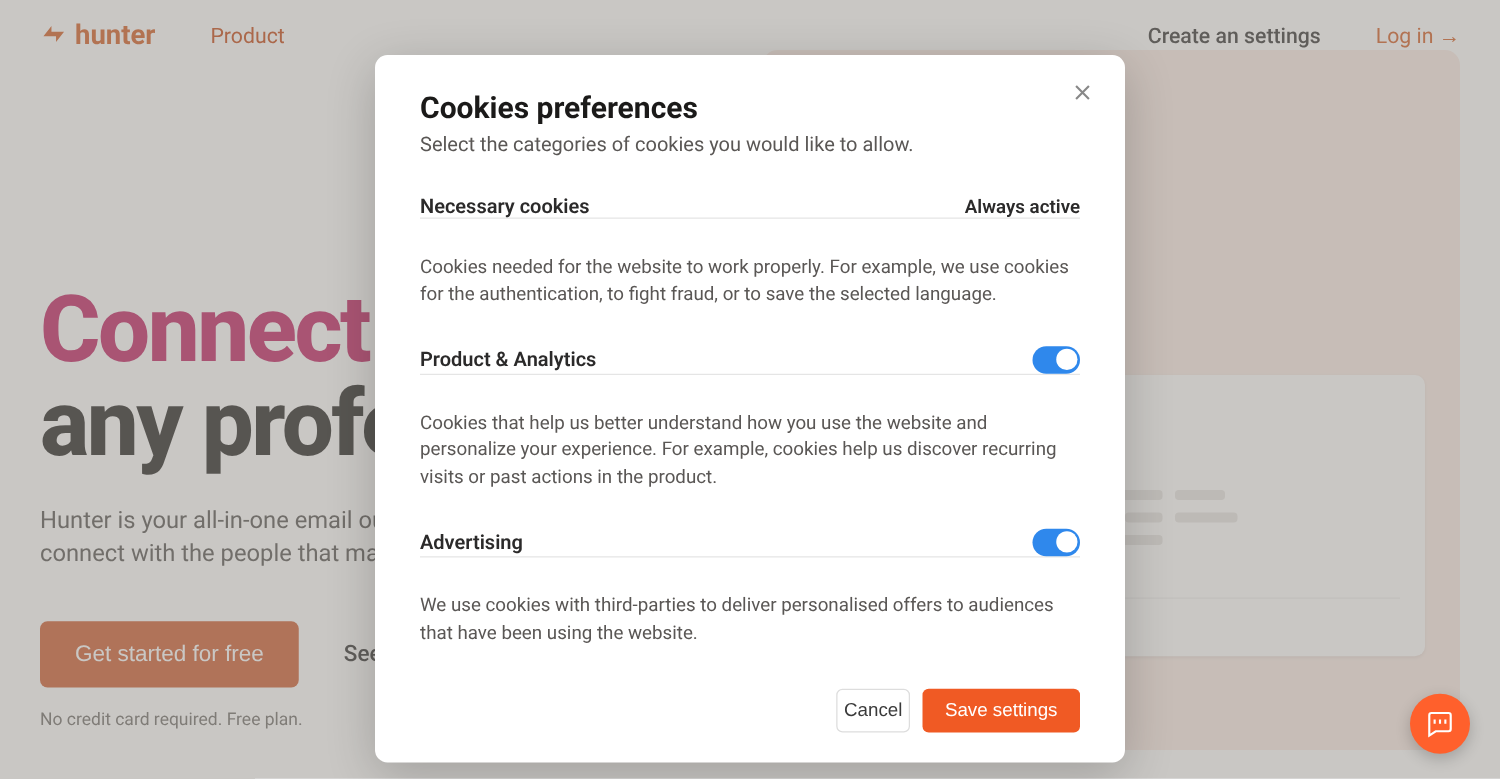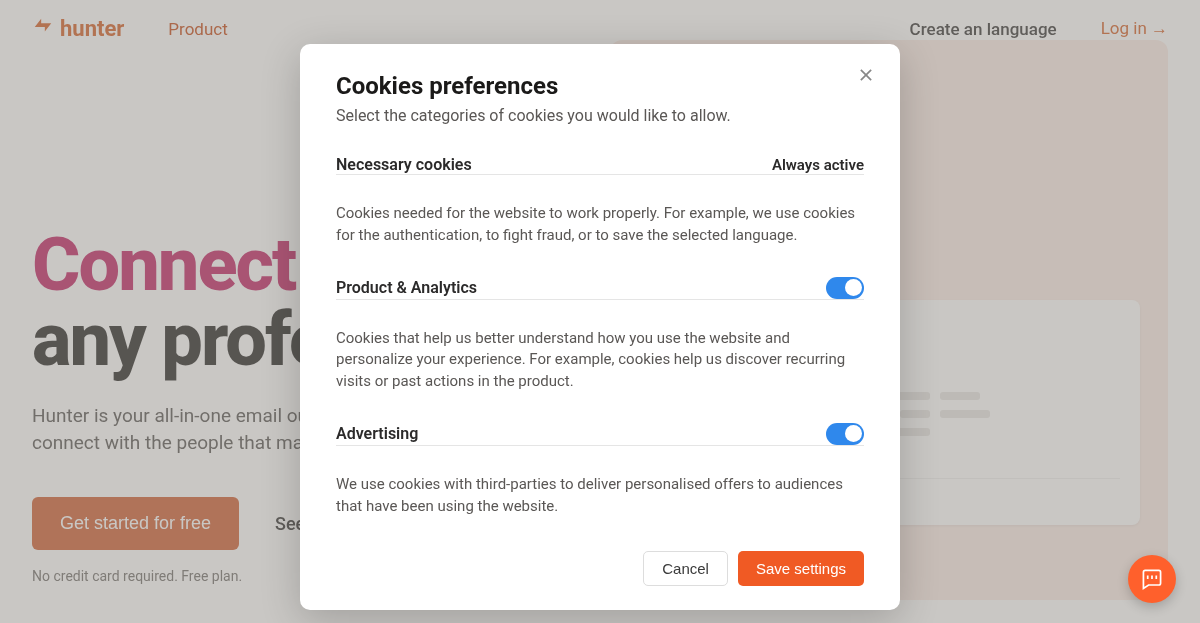--- a/index.html
+++ b/index.html
@@ -1,20 +1,20 @@
 <!DOCTYPE html>
 <html><head>
 <meta charset="utf-8">
 <style>
 * { margin: 0; padding: 0; box-sizing: border-box; }
 body { font-family: -apple-system, BlinkMacSystemFont, "Segoe UI", Roboto, sans-serif; width: 1200px; height: 623px; overflow: hidden; background: #fff; position: relative; }
 
 
 .header { display: flex; align-items: center; padding: 16px 32px; gap: 28px; }
-.logo { display: flex; align-items: flex-start; gap: 6px; color: #d1561b; font-weight: 700; font-size: 22px; }
+.logo { display: flex; align-items: center; gap: 6px; color: #d1561b; font-weight: 700; font-size: 22px; }
 .logo svg { width: 22px; height: 22px; fill: #d1561b; }
 .nav { display: flex; gap: 28px; margin-left: 16px; }
 .nav-item { color: #c2410c; font-size: 17px; cursor: pointer; }
 .spacer { flex: 1; }
 .create-account { color: #2b2a2a; font-size: 17px; font-weight: 500; cursor: pointer; margin-right: 16px; }
 .login { color: #d1561b; font-size: 17px; font-weight: 400; cursor: pointer; display: flex; align-items: center; gap: 4px; }
 
 
 .hero { padding: 0 32px; margin-top: 170px; max-width: 620px; }
 .hero h1 { font-size: 74px; font-weight: 800; line-height: 1.02; color: #1b1a19; letter-spacing: -2px; }
@@ -48,42 +48,42 @@
 .modal .subtitle { font-size: 16px; color: #5a5755; margin-top: 6px; }
 .close-btn { position: absolute; top: 22px; right: 24px; width: 20px; height: 20px; cursor: pointer; color: #888; background: none; border: none; font-size: 16px; }
 .cookie-section { margin-top: 30px; }
 .cookie-header { display: flex; justify-content: space-between; align-items: center; border-bottom: 1px solid #e5e5e5; }
 .cookie-header h3 { font-size: 16px; font-weight: 600; color: #2b2a2a; }
 .always-active { font-size: 15px; font-weight: 600; color: #2b2a2a; }
 .cookie-desc { font-size: 15px; color: #5a5755; line-height: 1.45; margin-top: 28px; }
 .toggle { width: 38px; height: 22px; background: #2f88ec; border-radius: 11px; position: relative; cursor: pointer; }
 .toggle::after { content: ''; position: absolute; width: 17px; height: 17px; background: #fff; border-radius: 50%; top: 2.5px; right: 2.5px; }
 .modal-footer { display: flex; justify-content: flex-end; gap: 10px; margin-top: 34px; }
-.btn-cancel { background: #fff; color: #3a3a3a; border: 1px solid #ddd; border-radius: 5px; padding: 8px 18px; font-size: 15px; cursor: pointer; }
+.btn-cancel { background: #fff; color: #3a3a3a; border: 1px solid #ddd; border-radius: 5px; padding: 8px 5px; font-size: 15px; cursor: pointer; }
 .btn-save { background: #f05a24; color: #fff; border: none; border-radius: 5px; padding: 8px 18px; font-size: 15px; font-weight: 500; cursor: pointer; }
 
 
 .intercom { position: absolute; bottom: 20px; right: 24px; width: 48px; height: 48px; background: #ff602c; border-radius: 50%; display: flex; align-items: center; justify-content: center; cursor: pointer; box-shadow: 0 4px 12px rgba(0,0,0,0.2); }
 .intercom svg { width: 24px; height: 24px; fill: #fff; }
 </style>
 </head>
 <body>
 
 <div class="header">
   <div class="logo">
     <svg viewBox="0 0 24 24">
         <path d="M3 12l7-9v5h11l-7 9v-5H3z"></path>
       </svg>
     <span>hunter</span>
   </div>
   <div class="nav">
     <span class="nav-item">Product</span>
   </div>
   <div class="spacer"></div>
-  <span class="create-account">Create an language</span>
+  <span class="create-account">Create an settings</span>
   <span class="login">Log in →</span>
 </div>
 
 <div class="workspace">
   <div class="ws-card top">
     <div class="ws-row">
       <span class="to-label">To:</span>
       <span class="leads-name">Sales Q3 Leads</span>
       <span class="leads-count">(28 leads)</span>
     </div>

